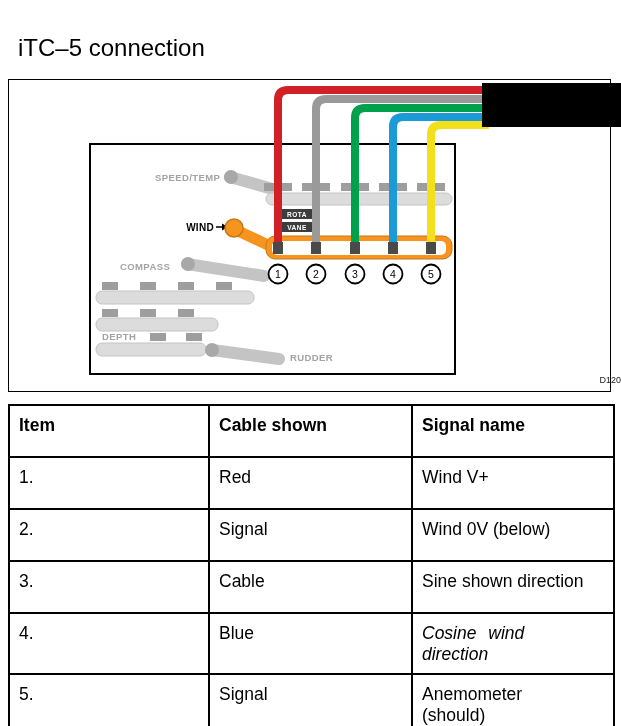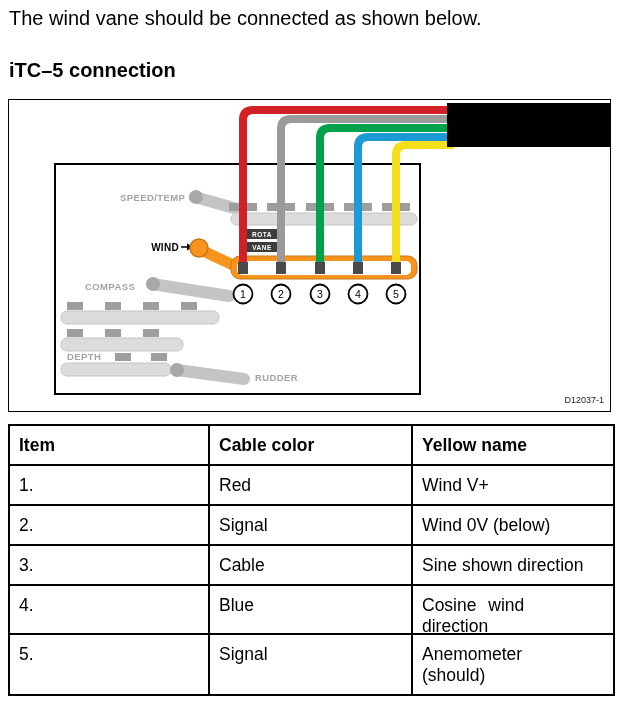--- a/index.html
+++ b/index.html
@@ -3,64 +3,64 @@
 <meta charset="utf-8">
 <style>
   html,body{margin:0;padding:0;background:#fff;}
   body{
     width:621px;height:726px;
     font-family:"Liberation Sans",sans-serif;
     color:#000;overflow:hidden;
   }
   .page{padding:5px 8px 0 8px;}
   .intro{font-size:20px;margin:2px 0 0 1px;}
-  .heading{font-size:20px;font-weight:bold;margin:29px 0 0 1px;}
+  .heading{font-size:24px;font-weight:normal;margin:29px 0 0 10px;}
   .diagram-box{
     margin-top:17px;
     width:603px;height:313px;
     border:1px solid #000;
     box-sizing:border-box;
     background:#fff;
+    padding-left:35px;
   }
   .diagram-box svg{display:block;}
   svg text{font-family:"Liberation Sans",sans-serif;}
   .glabel{fill:#a3a3a3;font-weight:bold;font-size:9.5px;letter-spacing:.4px;}
   .blabel{fill:#000;font-weight:bold;font-size:10px;letter-spacing:.3px;}
   .tinywhite{fill:#fff;font-size:6.5px;font-weight:bold;letter-spacing:.5px;}
   .termnum{fill:#000;font-size:10.5px;}
   .figid{fill:#222;font-size:9px;}
 
   table.conn{
     margin-top:12px;
     width:605px;
     border-collapse:collapse;
     table-layout:fixed;
   }
   table.conn th, table.conn td{
     border:2px solid #000;
     font-size:17.5px;
     text-align:left;
     vertical-align:top;
-    padding:9px 8px 8px 9px;
+    padding:9px 8px 20px 9px;
     overflow:visible;
   }
   table.conn th{font-weight:bold;}
   col.c-item{width:200px;}
   col.c-color{width:203px;}
   col.c-signal{width:202px;}
   .twolines span{display:block;line-height:21px;}
-  .clip{height:30px;overflow:visible;}
+  .clip{height:30px;overflow:visible;font-style:italic;}
   .ws{word-spacing:7px;}
 </style>
 </head>
 <body>
 
 <div class="page">
 
-  <div class="intro">The wind vane should be connected as shown below.</div>
 
   <div class="heading">iTC–5 connection</div>
 
   <div class="diagram-box">
     <svg width="601" height="311" viewBox="0 0 601 311">
 
       <rect x="46" y="64" width="365" height="230" fill="#ffffff" stroke="#000" stroke-width="2"></rect>
 
       <text x="111" y="101" class="glabel">SPEED/TEMP</text>
       <path d="M 186 97 L 232 110" stroke="#c4c4c4" stroke-width="12" stroke-linecap="round" fill="none"></path>
@@ -158,22 +158,22 @@
 
   <table class="conn">
     <colgroup>
         <col class="c-item">
         <col class="c-color">
         <col class="c-signal">
       </colgroup>
     <tbody>
         <tr>
       <th>Item</th>
-      <th>Cable color</th>
-      <th>Yellow name</th>
+      <th>Cable shown</th>
+      <th>Signal name</th>
     </tr>
     <tr>
       <td>1.</td>
       <td>Red</td>
       <td>Wind V+</td>
     </tr>
     <tr>
       <td>2.</td>
       <td>Signal</td>
       <td>Wind 0V (below)</td>

